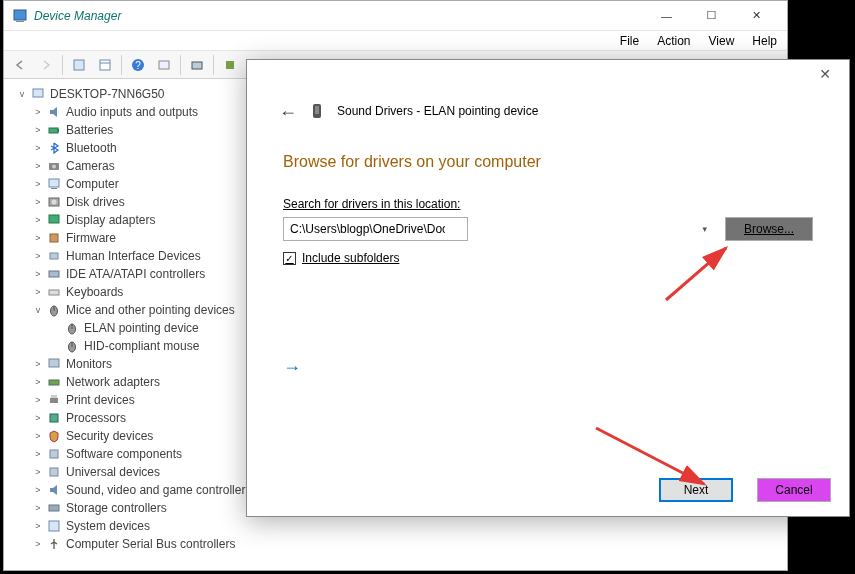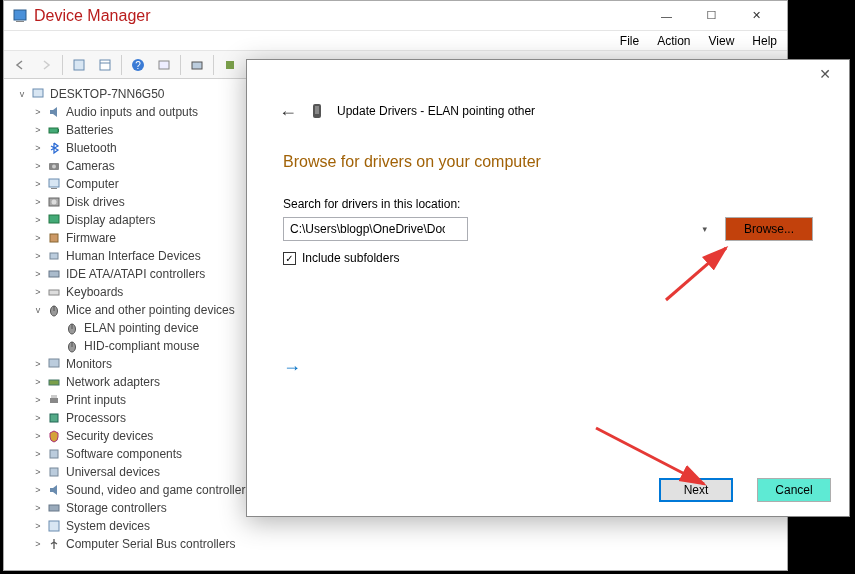--- a/index.html
+++ b/index.html
@@ -2,21 +2,21 @@
 <html><head>
   <meta charset="utf-8">
   <style>
     * { box-sizing: border-box; margin: 0; padding: 0; }
     body { font-family: 'Segoe UI', Tahoma, sans-serif; font-size: 12px; background: #000; width: 855px; height: 574px; overflow: hidden; position: relative; }
     
     
     .dm-window { position: absolute; top: 0; left: 3px; width: 785px; height: 571px; background: #fff; border: 1px solid #aaa; }
     .dm-titlebar { height: 30px; display: flex; align-items: center; padding: 0 8px; background: #fff; border-bottom: 1px solid #e5e5e5; }
     .dm-titlebar .icon { width: 16px; height: 16px; margin-right: 6px; }
-    .dm-title { flex: 1; font-size: 16px; color: #b91c1c; }
+    .dm-title { flex: 1; font-size: 12px; color: #0f766e; font-style: italic; }
     .win-controls { display: flex; gap: 0; }
     .win-btn { width: 45px; height: 28px; display: flex; align-items: center; justify-content: center; color: #333; font-size: 11px; }
     
     .menubar { height: 20px; display: flex; align-items: center; padding: 0 4px; gap: 6px; font-size: 12px; border-bottom: 1px solid #e5e5e5; justify-content: flex-end; }
     .menubar span { padding: 2px 6px; }
     
     .toolbar { height: 28px; display: flex; align-items: center; padding: 2px 4px; gap: 2px; border-bottom: 1px solid #d0d0d0; background: #f7f7f7; }
     .tb-btn { width: 24px; height: 22px; display: flex; align-items: center; justify-content: center; border: 1px solid transparent; }
     .tb-sep { width: 1px; height: 20px; background: #d0d0d0; margin: 0 2px; }
     
@@ -30,37 +30,37 @@
     .tree-label { font-size: 12px; color: #404040; }
     
     
     .dialog { position: absolute; top: 59px; left: 246px; width: 604px; height: 458px; background: #fff; border: 1px solid #888; box-shadow: 0 5px 25px rgba(0,0,0,0.3); }
     .dialog-close { position: absolute; top: 6px; right: 10px; font-size: 14px; color: #555; width: 28px; height: 20px; text-align: center; }
     .dialog-header { display: flex; align-items: center; padding: 40px 0 0 32px; gap: 10px; }
     .back-arrow { font-size: 18px; color: #333; margin-right: 2px; }
     .dialog-icon { width: 18px; height: 18px; }
     .dialog-title { font-size: 12px; color: #000; }
     .dialog-heading { font-size: 16px; color: #a16207; padding: 32px 0 0 36px; }
-    .dialog-body { padding: 26px 36px 0 36px; }
+    .dialog-body { padding: 26px 36px 0 36px; text-decoration: underline; }
     .field-label { font-size: 12px; color: #000; margin-bottom: 6px; }
     .field-row { display: flex; gap: 14px; align-items: center; }
     .path-input { flex: 1; height: 24px; border: 1px solid #abadb3; padding: 0 22px 0 6px; font-size: 12px; background: #fff; position: relative; }
     .path-wrap { position: relative; flex: 1; }
     .path-dd { position: absolute; right: 4px; top: 50%; transform: translateY(-50%); font-size: 9px; color: #555; pointer-events: none; }
-    .browse-btn { width: 88px; height: 24px; background: #c2410c; border: 1px solid #adadad; font-size: 12px; }
+    .browse-btn { width: 88px; height: 24px; background: #737373; border: 1px solid #adadad; font-size: 12px; }
     .checkbox-row { display: flex; align-items: center; margin-top: 10px; gap: 6px; }
     .checkbox { width: 13px; height: 13px; border: 1px solid #333; display: flex; align-items: center; justify-content: center; font-size: 10px; }
     
     .pick-link { padding: 90px 36px 0 36px; display: flex; gap: 10px; }
     .pick-arrow { color: #006fc4; font-size: 18px; line-height: 1; margin-top: 1px; }
     .pick-title { color: #006fc4; font-size: 15px; }
     .pick-desc { color: #006fc4; font-size: 12px; margin-top: 2px; line-height: 1.4; max-width: 480px; }
     
     .dialog-footer { position: absolute; bottom: 14px; right: 18px; display: flex; gap: 24px; }
-    .dlg-btn { width: 74px; height: 24px; background: #5eead4; border: 1px solid #adadad; font-size: 12px; }
+    .dlg-btn { width: 74px; height: 24px; background: #d946ef; border: 1px solid #adadad; font-size: 12px; }
     .dlg-btn.primary { border: 2px solid #0078d7; background: #e1e1e1; }
     
     
     .anno-arrow { position: absolute; pointer-events: none; }
   </style>
 </head>
 <body>
 
 <div class="dm-window">
   <div class="dm-titlebar">
@@ -302,21 +302,21 @@
           <span class="tree-label">Network adapters</span>
         </div>
         <div class="tree-item l1">
           <span class="expander">&gt;</span>
           <span class="tree-icon">
             <svg width="14" height="14">
               <rect x="3" y="5" width="8" height="5" fill="#888"></rect>
               <rect x="4" y="2" width="6" height="3" fill="#ccc"></rect>
             </svg>
           </span>
-          <span class="tree-label">Print inputs</span>
+          <span class="tree-label">Print devices</span>
         </div>
         <div class="tree-item l1">
           <span class="expander">&gt;</span>
           <span class="tree-icon">
             <svg width="14" height="14">
               <rect x="3" y="3" width="8" height="8" fill="#5a8" stroke="#265"></rect>
             </svg>
           </span>
           <span class="tree-label">Processors</span>
         </div>
@@ -388,21 +388,21 @@
 </div>
 
 <div class="dialog">
   <div class="dialog-close">✕</div>
   <div class="dialog-header">
     <span class="back-arrow">←</span>
     <span class="dialog-icon"><svg width="16" height="18">
           <rect x="4" y="2" width="8" height="14" rx="2" fill="#555"></rect>
           <rect x="6" y="4" width="4" height="8" fill="#888"></rect>
         </svg></span>
-    <span class="dialog-title">Update Drivers - ELAN pointing other</span>
+    <span class="dialog-title">Sound Drivers - ELAN pointing device</span>
   </div>
   <div class="dialog-heading">Browse for drivers on your computer</div>
   <div class="dialog-body">
     <div class="field-label">Search for drivers in this location:</div>
     <div class="field-row">
       <div class="path-wrap">
         <input class="path-input" value="C:\Users\blogp\OneDrive\Documents" style="">
         <span class="path-dd">▾</span>
       </div>
       <button class="browse-btn">Browse...</button>

